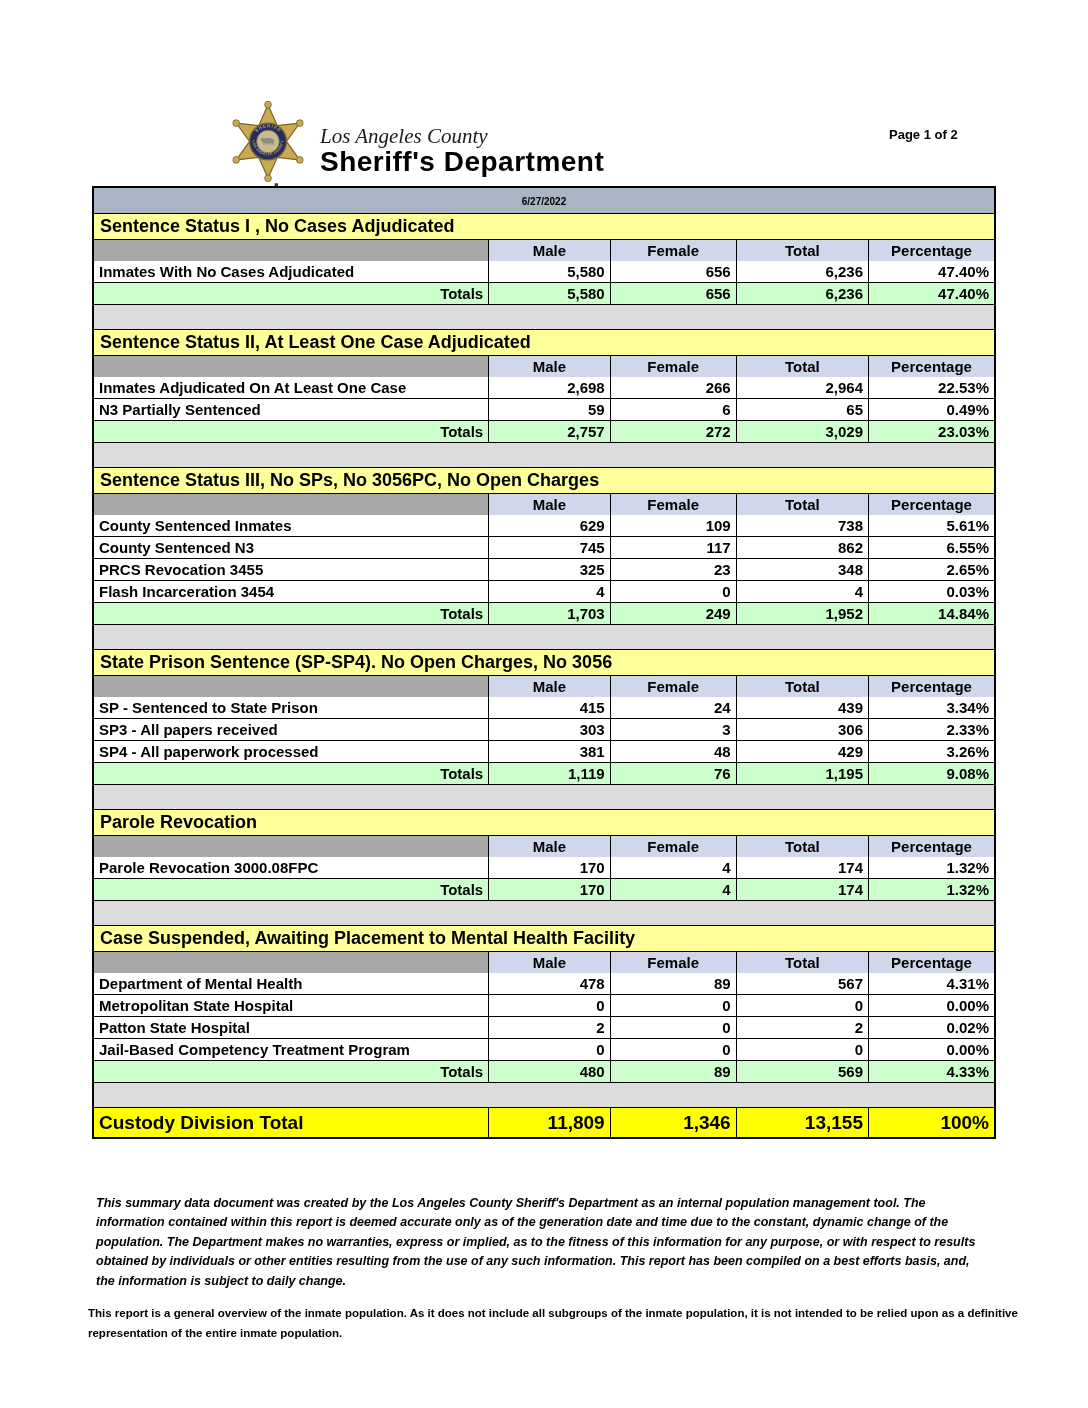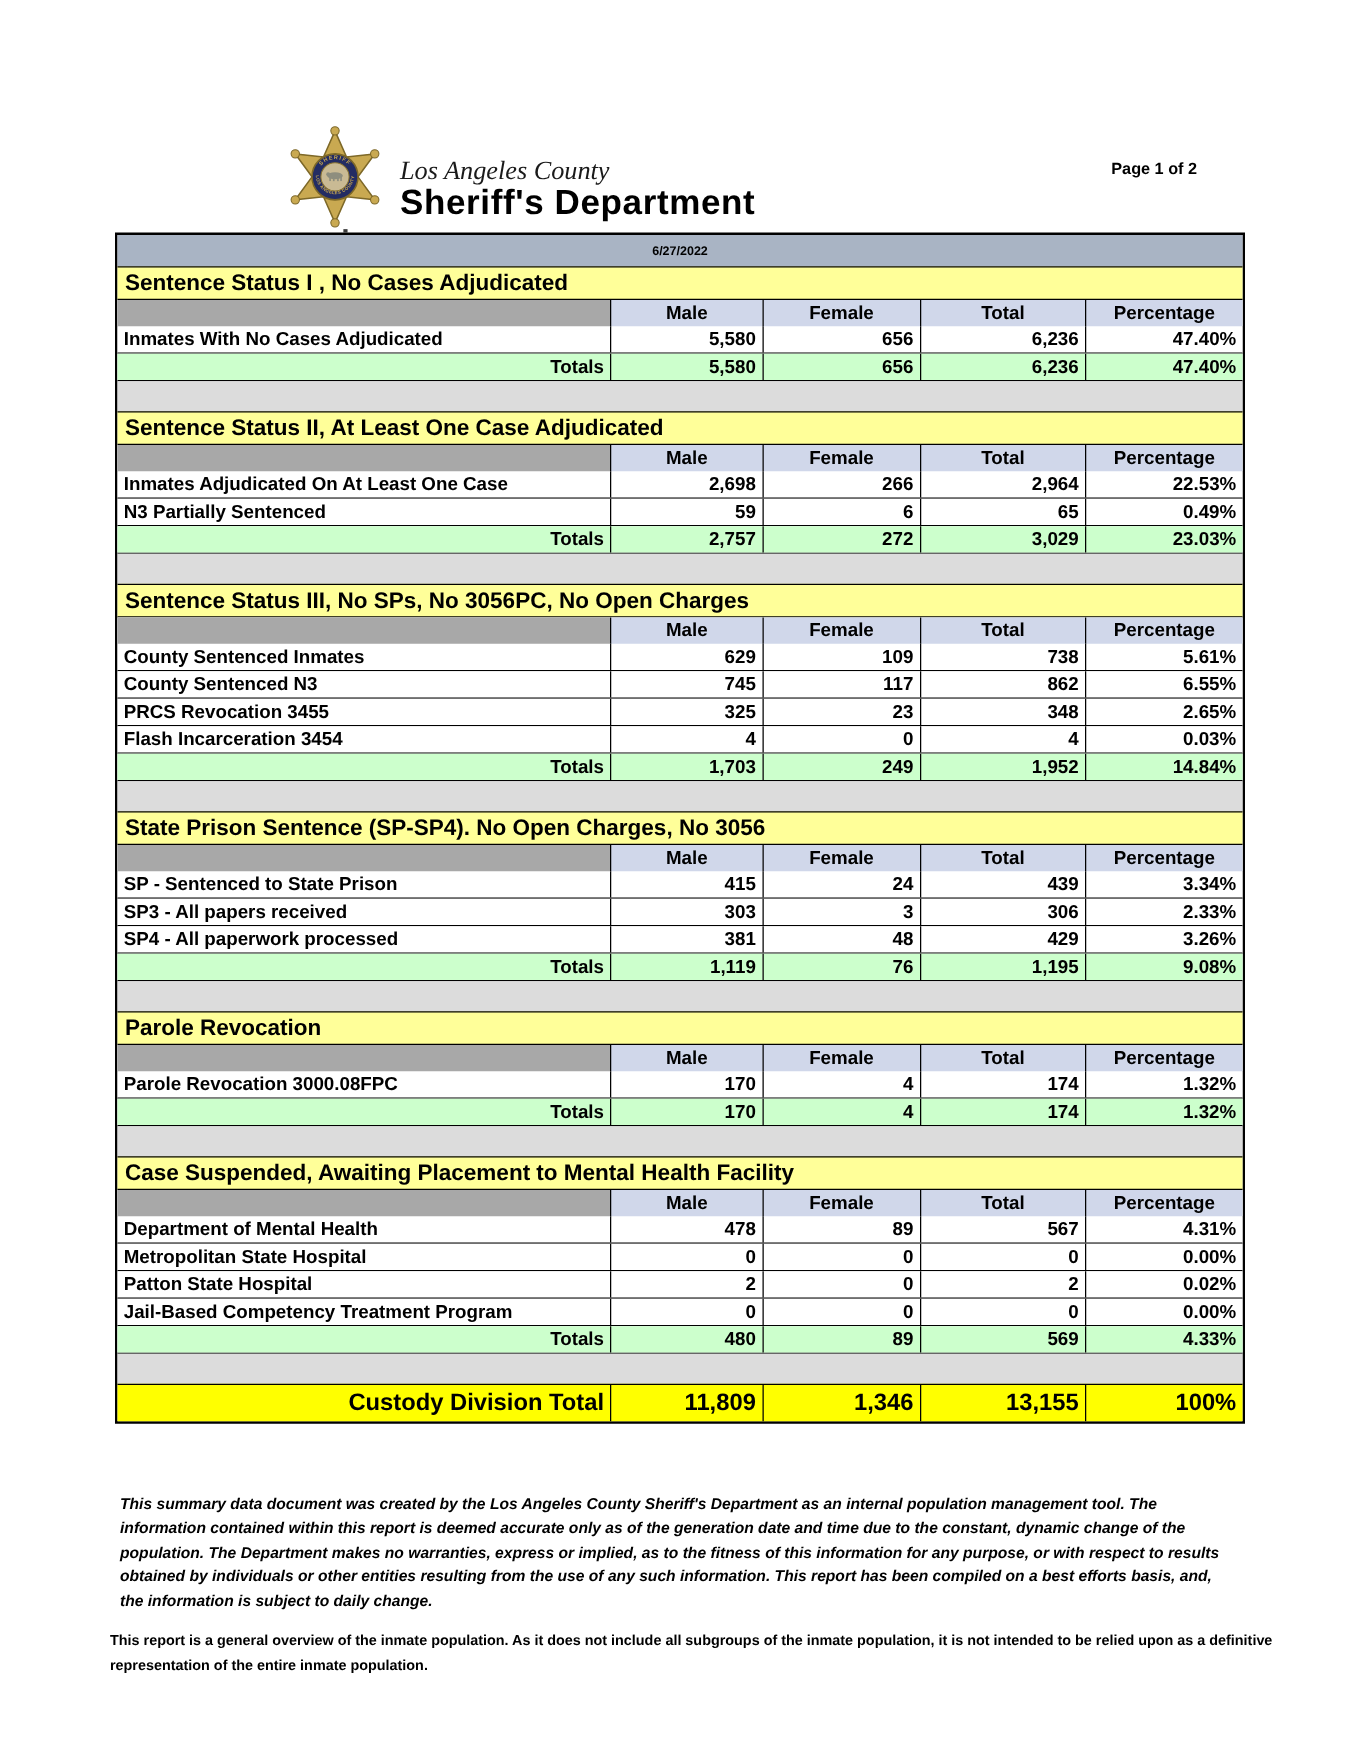--- a/index.html
+++ b/index.html
@@ -74,21 +74,21 @@
   .spacer { height: 24px; background: var(--c-spacer, #DCDCDC); }
 
   .grand {
     display: grid;
     grid-template-columns: 43.8% 13.5% 14% 14.7% 14%;
     background: var(--c-grand-total-row, #FFFF00);
     border-top: 1px solid #000;
     height: 29px; line-height: 29px;
   }
   .grand .cell { font-size: 19px; }
-  .grand-label { text-align: right; }
+  .grand-label { }
 
   
   .disclaimer {
     position: absolute; left: 96px; top: 1194px; width: 882px;
     font-size: 12.5px; font-weight: bold; font-style: italic;
     line-height: 1.55;
   }
   .note {
     position: absolute; left: 88px; top: 1303px; width: 938px;
     font-size: 11.5px; font-weight: bold;

